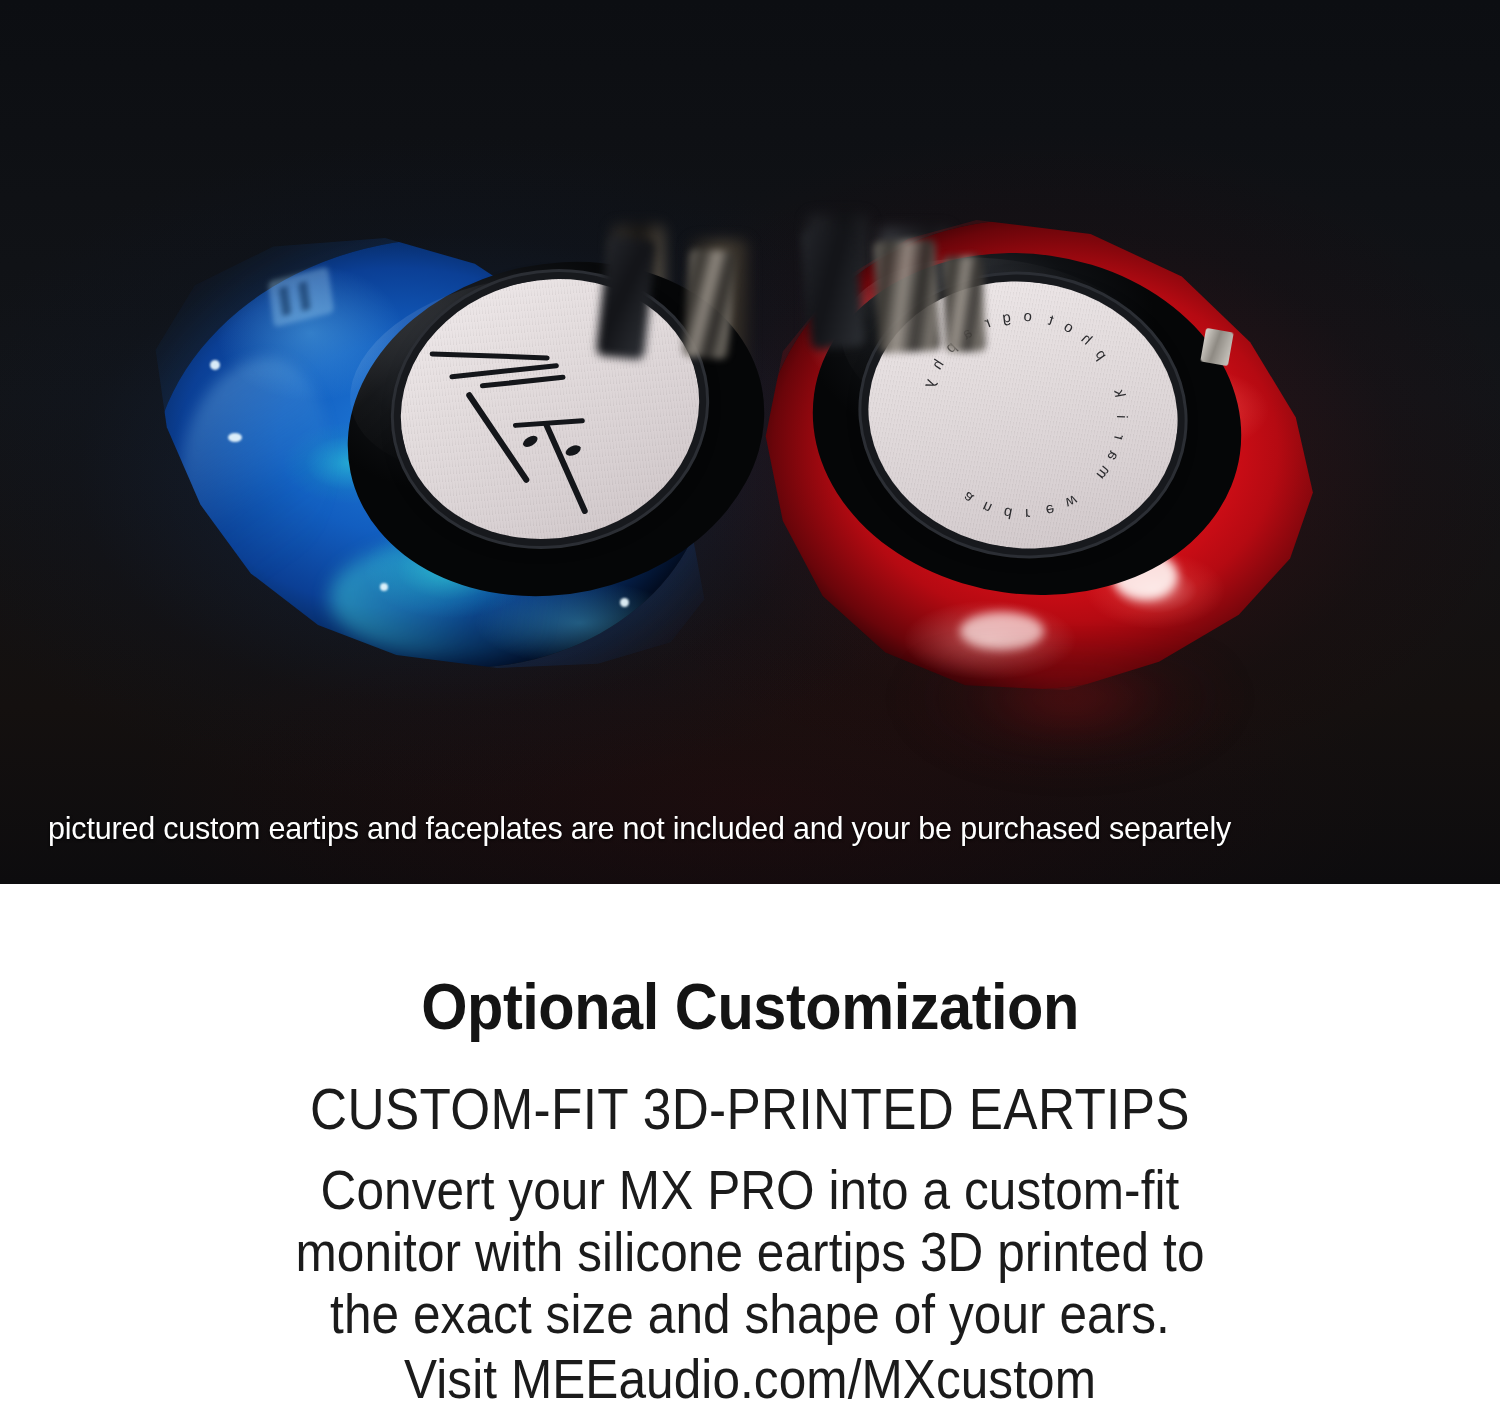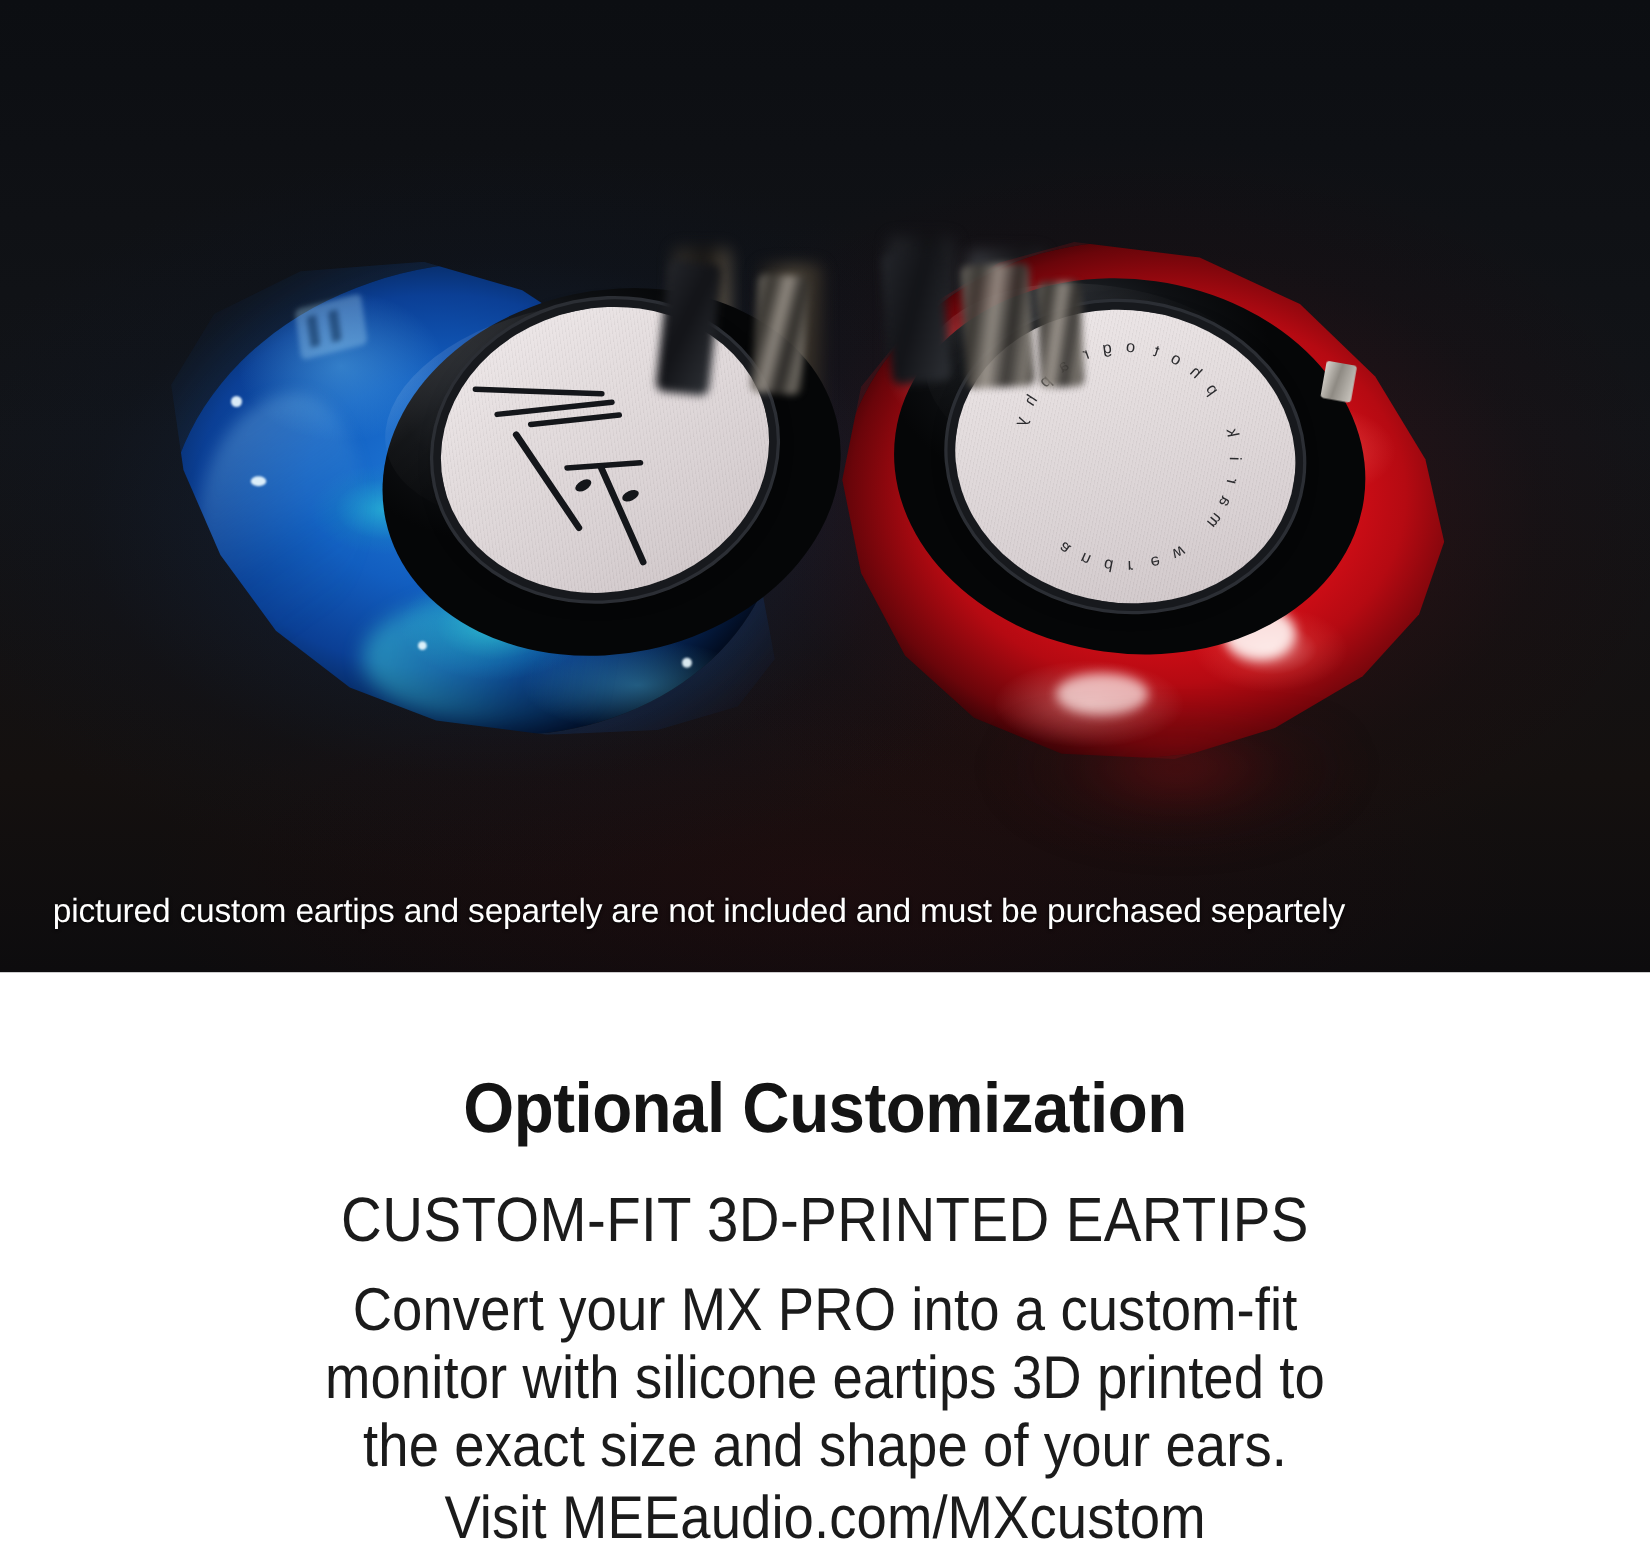--- a/index.html
+++ b/index.html
@@ -401,21 +401,21 @@
 
   <div class="connector-dark" style="left:602px; top:238px; width:48px; height:120px; transform:rotate(6deg);"></div>
   <div class="connector" style="left:686px; top:250px; width:46px; height:108px; transform:rotate(4deg);"></div>
   <div class="connector-dark" style="left:806px; top:228px; width:54px; height:120px; transform:rotate(-5deg);"></div>
   <div class="connector" style="left:876px; top:240px; width:62px; height:112px; transform:rotate(-3deg);"></div>
   <div class="connector" style="left:944px; top:256px; width:40px; height:96px; transform:rotate(-2deg);"></div>
   <div class="metal-clip" style="left:1203px; top:330px; width:28px; height:34px; transform:rotate(10deg);"></div>
 
   <div class="red-glow-reflection"></div>
 
-  <div class="disclaimer">pictured custom eartips and separtely are not included and must be purchased separtely</div>
+  <div class="disclaimer">pictured custom eartips and faceplates are not included and your be purchased separtely</div>
 </div>
 
 <div class="text-panel">
   <div class="headline">Optional Customization</div>
 
   <div class="subhead">CUSTOM-FIT 3D-PRINTED EARTIPS</div>
 
   <div class="body-copy">
     <span class="line">Convert your MX PRO into a custom-fit</span>
     <span class="line">monitor with silicone eartips 3D printed to</span>

